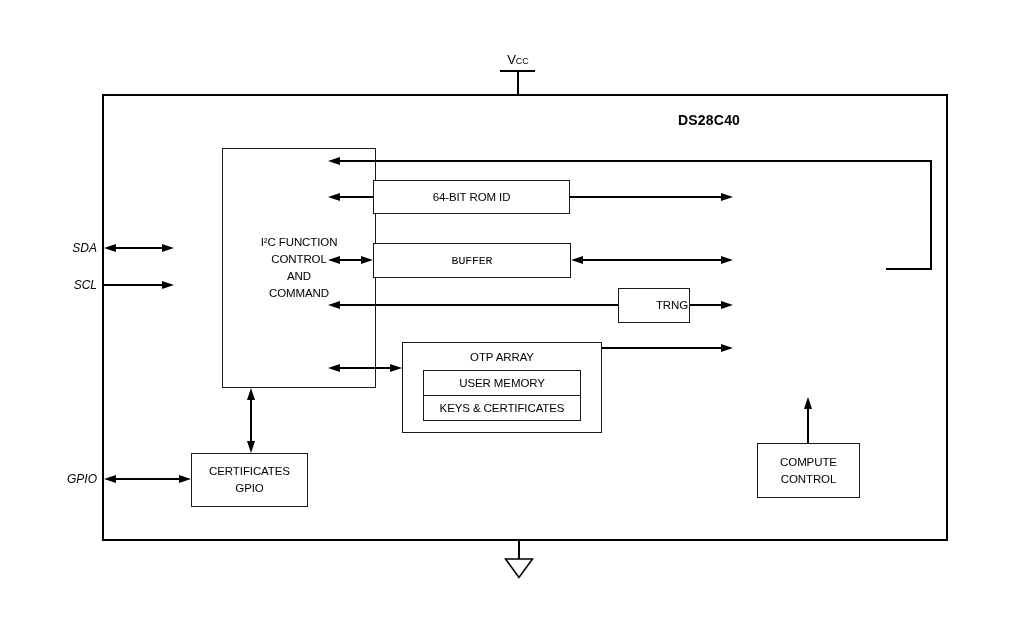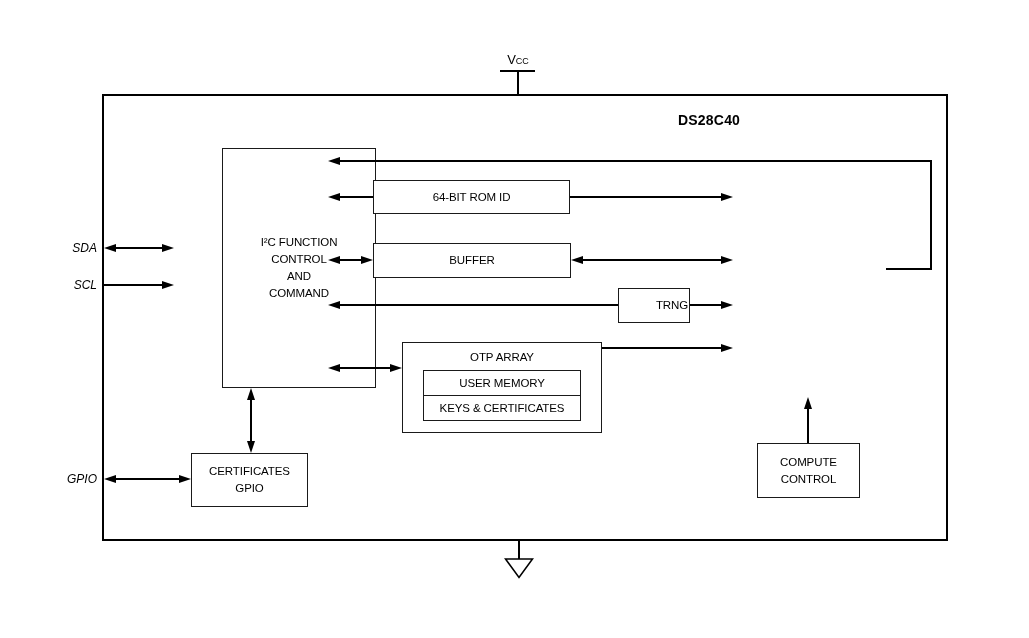--- a/index.html
+++ b/index.html
@@ -14,21 +14,21 @@
   .chip-name{
     position:absolute;left:678px;top:112px;font-size:14px;font-weight:bold;letter-spacing:0.2px;
   }
   .blk{
     position:absolute;border:1.5px solid #1a1a1a;box-sizing:border-box;background:#fff;
     display:flex;flex-direction:column;align-items:center;justify-content:center;
     font-size:11.5px;line-height:17px;text-align:center;letter-spacing:-0.1px;
   }
   .blk-i2c{left:174px;top:148px;width:154px;height:240px;margin-left:48px;}
   .blk-rom{left:373px;top:180px;width:197px;height:34px;}
-  .blk-buffer{left:373px;top:243px;width:198px;height:35px;}
+  .blk-buffer{left:373px;top:243px;width:198px;height:35px;font-family:Liberation Mono, monospace;}
   .blk-trng{left:618px;top:288px;width:72px;height:35px;padding-left:36px;}
   .blk-otp{left:402px;top:342px;width:200px;height:91px;justify-content:flex-start;}
   .otp-title{margin-top:7px;line-height:14px;}
   .otp-inner{position:absolute;left:20px;top:27px;width:158px;height:27px;border:1.5px solid #1a1a1a;
     box-sizing:border-box;display:flex;align-items:center;justify-content:center;background:#fff;}
   .otp-inner2{top:52px;height:26px;}
   .blk-ecc{left:733px;top:179px;width:153px;height:218px;}
   .blk-compute{left:757px;top:443px;width:103px;height:55px;}
   .blk-authgpio{left:191px;top:453px;width:117px;height:54px;}
   .pin{

